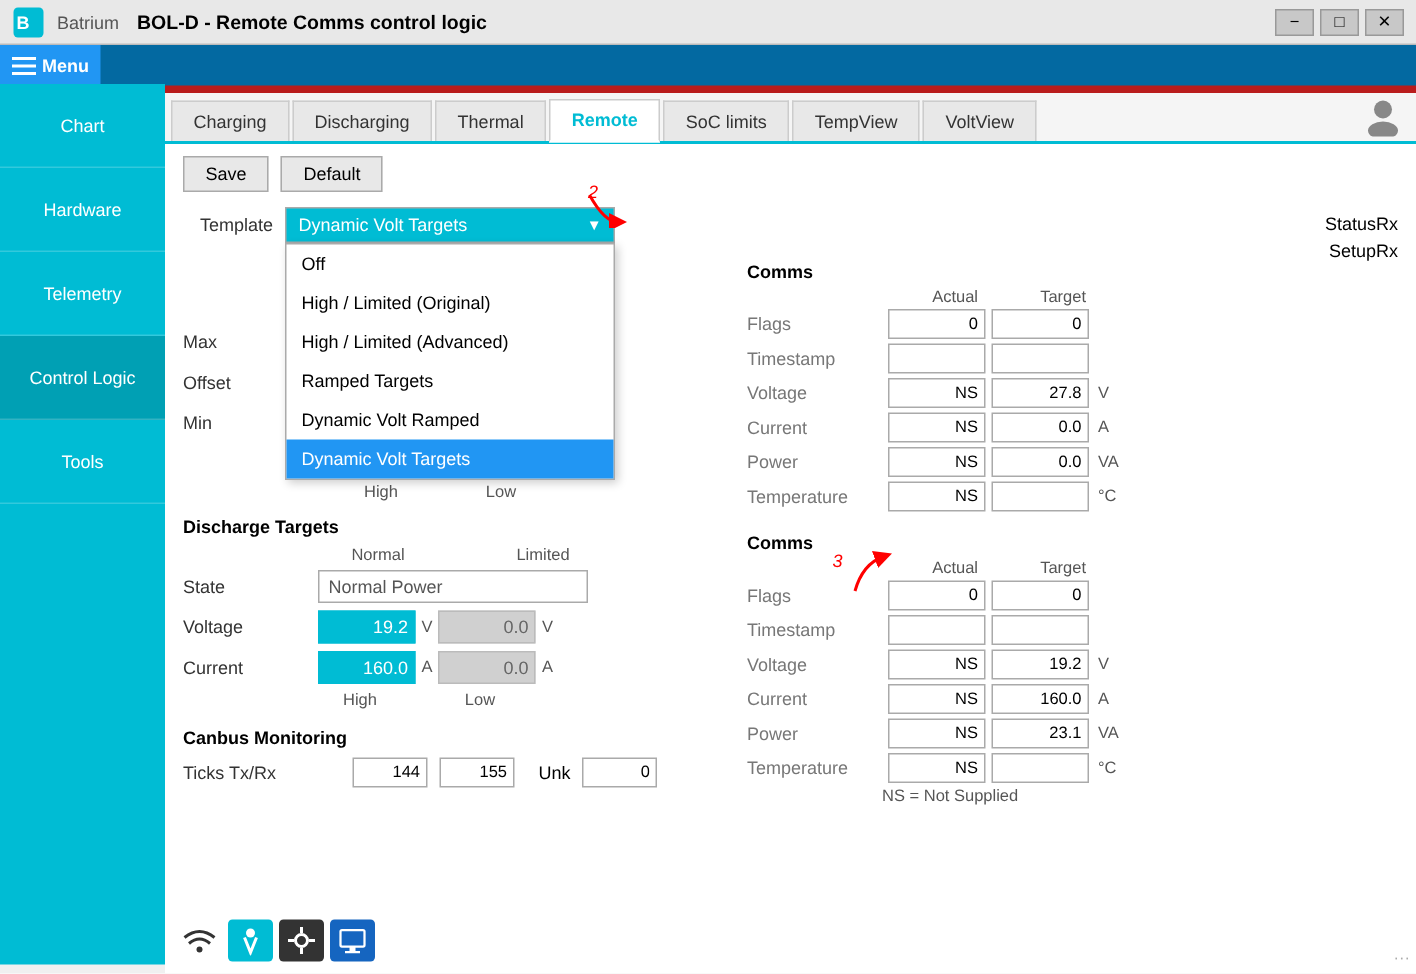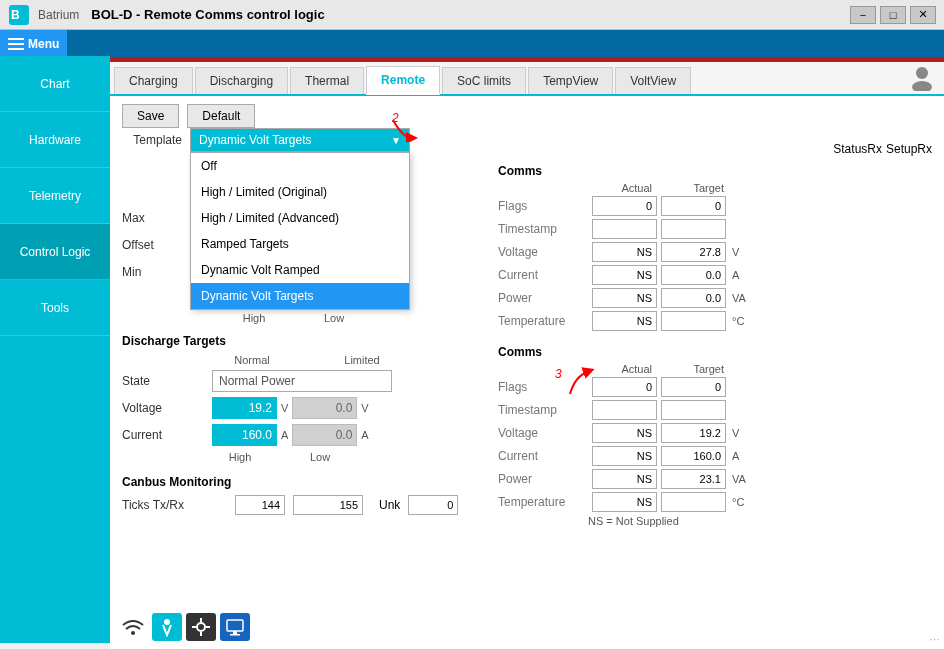--- a/index.html
+++ b/index.html
@@ -22,21 +22,21 @@
 
     
     .tab-bar { height: 34px; background: #f5f5f5; display: flex; align-items: flex-end; border-bottom: 2px solid #00BCD4; padding-left: 4px; }
     .tab { padding: 6px 14px; cursor: pointer; font-size: 12px; color: #333; border: 1px solid #ccc; border-bottom: none; background: #e8e8e8; margin-right: 2px; }
     .tab.active { background: #fff; border-bottom: 2px solid #fff; color: #00BCD4; font-weight: 600; position: relative; top: 1px; }
 
     
     .content { flex: 1; padding: 8px 12px; overflow: hidden; position: relative; }
 
     
-    .toolbar { display: flex; align-items: center; gap: 8px; }
+    .toolbar { display: flex; align-items: center; gap: 8px; margin-bottom: 10px; }
     .btn { padding: 4px 14px; border: 1px solid #aaa; background: #e8e8e8; cursor: pointer; font-size: 12px; }
 
     
     .template-row { display: flex; align-items: center; gap: 8px; margin-bottom: 12px; position: relative; }
     .template-label { font-size: 12px; color: #333; width: 60px; text-align: right; }
     .dropdown-wrapper { position: relative; width: 220px; }
     .dropdown-btn { width: 220px; padding: 4px 8px; border: 1px solid #aaa; background: #00BCD4; color: white; display: flex; align-items: center; justify-content: space-between; cursor: pointer; font-size: 12px; }
     .dropdown-arrow { font-size: 10px; }
 
     
@@ -58,21 +58,21 @@
     .state-input { width: 180px; height: 22px; border: 1px solid #aaa; padding: 2px 6px; font-size: 12px; color: #555; background: white; }
     .comms-input { width: 60px; height: 20px; border: 1px solid #aaa; text-align: right; padding: 2px 4px; font-size: 11px; background: white; }
 
     
     .canbus-section { margin-top: 12px; }
     .canbus-row { display: flex; align-items: center; gap: 8px; margin-top: 4px; }
     .canbus-label { font-size: 12px; color: #333; width: 80px; }
     .canbus-input { width: 50px; height: 20px; border: 1px solid #aaa; text-align: right; padding: 2px 4px; font-size: 11px; }
 
     
-    .status-bar { position: absolute; right: 12px; top: 46px; display: flex; flex-direction: row; align-items: flex-end; gap: 4px; }
+    .status-bar { position: absolute; right: 12px; top: 46px; display: flex; flex-direction: column; align-items: flex-end; gap: 4px; }
 
     
     .bottom-icons { position: absolute; bottom: 4px; left: 110px; display: flex; align-items: center; gap: 4px; padding: 4px 8px; }
     .icon-btn { width: 30px; height: 28px; cursor: pointer; display: flex; align-items: center; justify-content: center; }
 
     .comms-block { margin-bottom: 14px; }
 
     .two-col-row { display: flex; align-items: center; gap: 4px; margin-bottom: 3px; }
 
     .window-chrome { background: #e8e8e8; border-bottom: 1px solid #bbb; display: flex; align-items: center; height: 30px; padding: 0 8px; gap: 8px; }
@@ -289,21 +289,21 @@
             <span style="width:72px;text-align:center;font-size:11px;color:#555;">High</span>
             <span style="width:72px;text-align:center;font-size:11px;color:#555;">Low</span>
           </div>
         </div>
 
         <div class="canbus-section">
           <div class="section-title">Canbus Monitoring</div>
           <div class="canbus-row">
             <span class="canbus-label">Ticks Tx/Rx</span>
             <input class="canbus-input" style="width: 50px; margin-left: 25px;" value="144">
-            <input class="canbus-input" style="width: 70px;" value="155">
+            <input class="canbus-input" style="width: 50px;" value="155">
             <span style="margin-left:8px;">Unk</span>
             <input class="canbus-input" style="width: 50px;" value="0">
           </div>
         </div>
       </div>
 
       <div style="flex:1;">
 
         <div class="comms-block">
           <div style="font-weight:bold;font-size:12px;margin-bottom:4px;">Comms</div>

